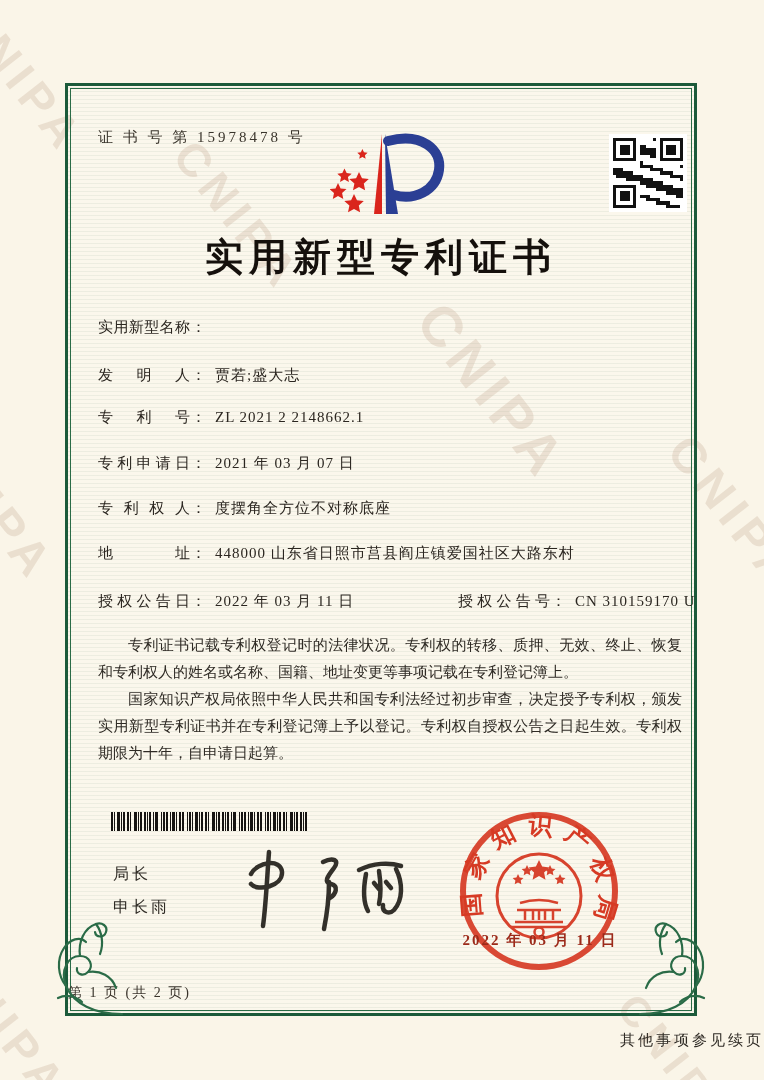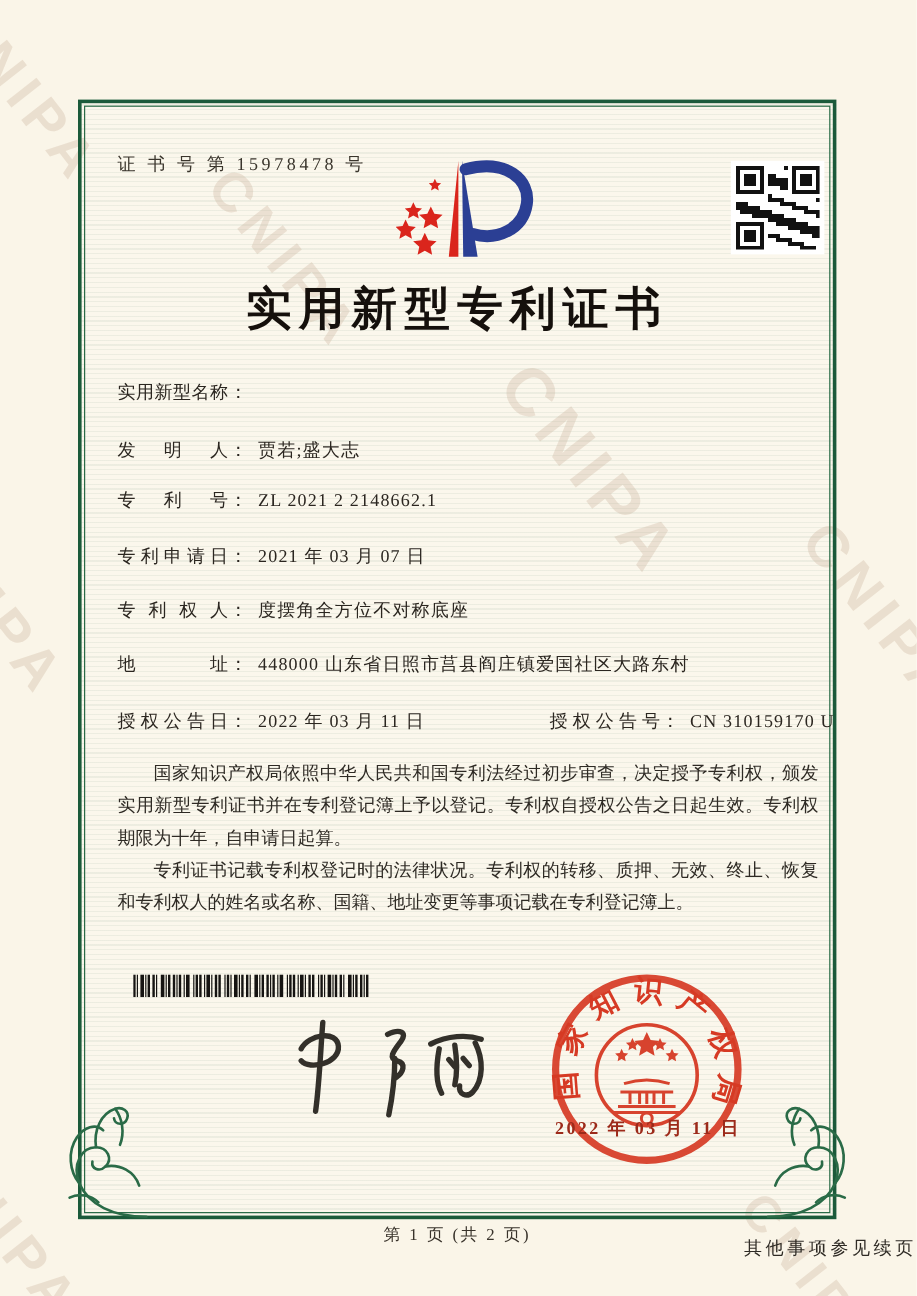--- a/index.html
+++ b/index.html
@@ -49,21 +49,21 @@
   .barcode{position:absolute;left:43px;top:726px;}
   .signer{position:absolute;left:45px;top:778px;font-size:16px;letter-spacing:3px;color:#2e2a24;}
   .signer div{margin-bottom:12px;}
   .signature{position:absolute;left:155px;top:752px;}
   .seal{position:absolute;left:388px;top:722px;width:166px;height:166px;}
   .seal-date{
     position:absolute;left:392px;top:845px;width:160px;text-align:center;
     font-size:15px;font-weight:bold;color:#9c2a1a;letter-spacing:2px;white-space:nowrap;
   }
   .ring{letter-spacing:11px;font-weight:bold;font-size:24px;}
-  .page-info{position:absolute;left:0;top:898px;width:100%;text-align:center;font-size:14px;letter-spacing:2px;color:#39332b;margin-top:36px;}
+  .page-info{position:absolute;left:0;top:898px;width:100%;text-align:left;font-size:14px;letter-spacing:2px;color:#39332b;}
   .note{position:absolute;left:0;top:1031px;width:100%;text-align:right;font-size:15px;letter-spacing:3px;color:#2e2a24;z-index:3;}
   .corner{position:absolute;z-index:3;}
 </style>
 </head>
 <body>
 
 <div class="page">
 
   <div class="texture"></div>
 
@@ -285,22 +285,22 @@
             <i>公</i>
             <i>告</i>
             <i>号</i>
           </span>
           <span class="fcolon">：</span>
         <span class="fvalue">CN 310159170 U</span>
       </span>
     </div>
 
     <div class="paras">
+      <p>专利证书记载专利权登记时的法律状况。专利权的转移、质押、无效、终止、恢复和专利权人的姓名或名称、国籍、地址变更等事项记载在专利登记簿上。</p>
       <p>国家知识产权局依照中华人民共和国专利法经过初步审查，决定授予专利权，颁发实用新型专利证书并在专利登记簿上予以登记。专利权自授权公告之日起生效。专利权期限为十年，自申请日起算。</p>
-      <p>专利证书记载专利权登记时的法律状况。专利权的转移、质押、无效、终止、恢复和专利权人的姓名或名称、国籍、地址变更等事项记载在专利登记簿上。</p>
     </div>
 
     <svg class="barcode" width="200" height="19" viewBox="0 0 200 19">
         <rect x="0" y="0" width="2" height="19" fill="#161412"></rect>
         <rect x="3" y="0" width="1" height="19" fill="#161412"></rect>
         <rect x="6" y="0" width="3" height="19" fill="#161412"></rect>
         <rect x="10" y="0" width="1" height="19" fill="#161412"></rect>
         <rect x="12" y="0" width="2" height="19" fill="#161412"></rect>
         <rect x="16" y="0" width="2" height="19" fill="#161412"></rect>
         <rect x="19" y="0" width="1" height="19" fill="#161412"></rect>
@@ -353,20 +353,24 @@
         <rect x="172" y="0" width="2" height="19" fill="#161412"></rect>
         <rect x="175" y="0" width="1" height="19" fill="#161412"></rect>
         <rect x="179" y="0" width="3" height="19" fill="#161412"></rect>
         <rect x="183" y="0" width="1" height="19" fill="#161412"></rect>
         <rect x="185" y="0" width="2" height="19" fill="#161412"></rect>
         <rect x="189" y="0" width="2" height="19" fill="#161412"></rect>
         <rect x="192" y="0" width="1" height="19" fill="#161412"></rect>
         <rect x="194" y="0" width="2" height="19" fill="#161412"></rect>
       </svg>
 
+    <div class="signer">
+      <div>局长</div>
+      <div>申长雨</div>
+    </div>
 
     <svg class="signature" width="190" height="100" viewBox="0 0 190 100">
       <g fill="none" stroke="#33302a" stroke-width="4.5" stroke-linecap="round" stroke-linejoin="round">
         <path d="M46,14 C44,40 43,66 40,88"></path>
         <path d="M28,36 C34,24 58,20 59,34 C60,48 35,54 28,46"></path>
         <path d="M100,24 C110,19 117,22 111,30 C105,38 100,44 108,46 C116,48 113,56 107,60"></path>
         <path d="M106,44 C106,60 104,76 101,91"></path>
         <path d="M136,32 C150,25 166,24 178,28"></path>
         <path d="M143,36 C140,52 140,64 145,73"></path>
         <path d="M173,31 C180,45 180,62 171,72 C166,77 159,74 160,67"></path>

